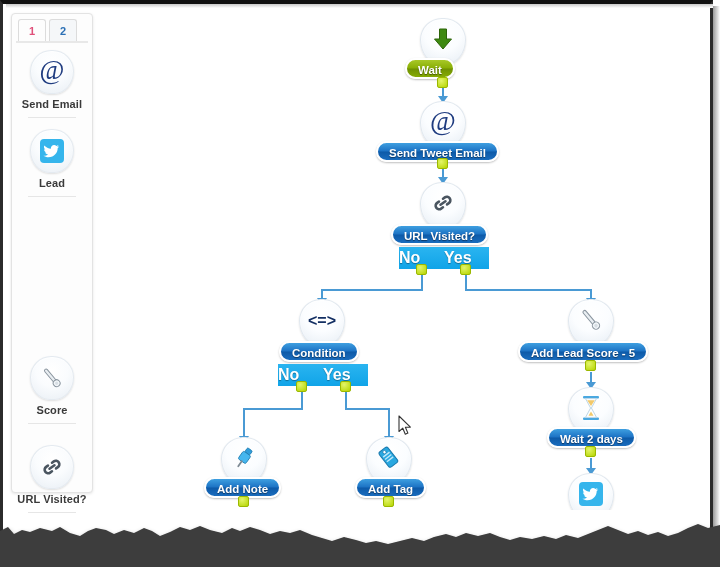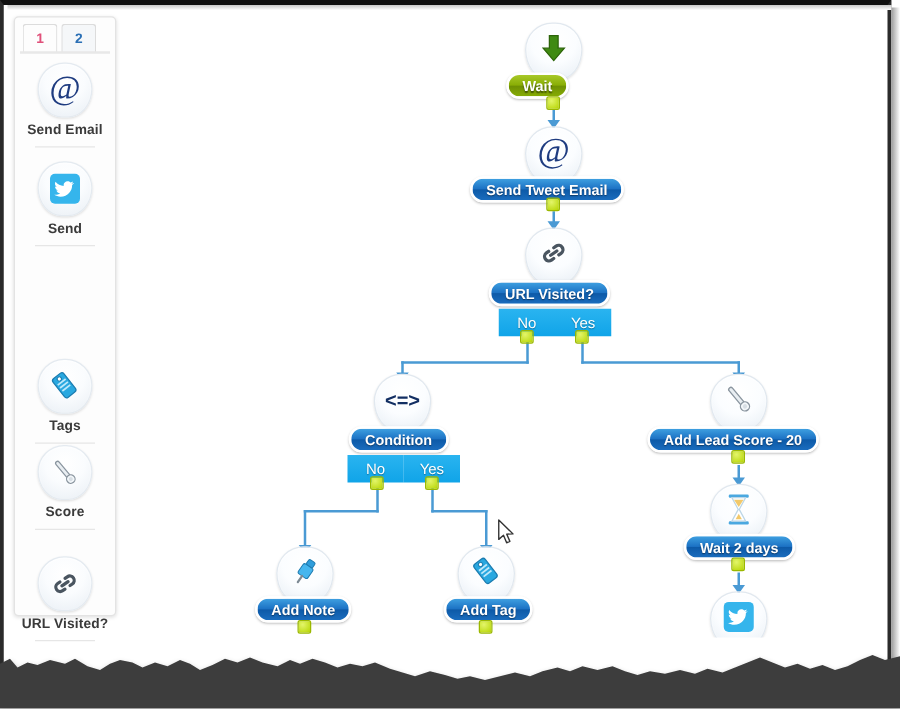--- a/index.html
+++ b/index.html
@@ -111,21 +111,21 @@
   .dot-out{
     position:absolute;width:11px;height:11px;border-radius:2px;
     background:radial-gradient(circle at 35% 30%,#e3f56a,#b5d400);
     border:1px solid #9bb800;box-sizing:border-box;
   }
 
   
   .branch{
     position:absolute;height:22px;line-height:22px;width:45px;
     background:linear-gradient(to bottom,#2ab4f0,#10a4e8);
-    color:#ffffff;font-size:12px;font-weight:normal;text-align:center;
+    color:#ffffff;font-size:16px;font-weight:bold;
     text-shadow:0 1px 1px rgba(0,0,0,.35);
     box-sizing:border-box;
   }
 
   
   .ln{position:absolute;background:#4a9ad4;}
   .lnv{width:2px;}
   .lnh{height:2px;}
   .arrow{
     position:absolute;width:0;height:0;
@@ -166,40 +166,25 @@
       <div class="sep"></div>
     </div>
 
     <div class="tool" style="top:115px">
       <div class="disc">
         <svg width="26" height="26" viewBox="0 0 26 26">
           <rect x="1" y="1" width="24" height="24" rx="4" fill="#35b5ec"></rect>
           <path d="M20 8.4c-.6.3-1.2.4-1.9.5.7-.4 1.2-1 1.4-1.8-.6.4-1.3.6-2.1.8-.6-.6-1.4-1-2.3-1-1.8 0-3.2 1.4-3.2 3.1 0 .3 0 .5.1.7-2.6-.1-5-1.4-6.6-3.3-.3.5-.4 1-.4 1.6 0 1.1.6 2 1.4 2.6-.5 0-1-.2-1.4-.4 0 1.5 1.1 2.8 2.6 3.1-.3.1-.6.1-.9.1-.2 0-.4 0-.6-.1.4 1.3 1.6 2.2 3 2.2-1.1.8-2.5 1.3-4 1.3h-.7c1.5.9 3.2 1.5 5 1.5 6 0 9.3-4.8 9.3-9v-.4c.7-.4 1.2-1 1.6-1.6z" fill="#ffffff"></path>
         </svg>
       </div>
-      <div class="lbl">Send</div>
+      <div class="lbl">Lead</div>
       <div class="sep"></div>
     </div>
 
 
-    <div class="tool" style="top:273px">
-      <div class="disc">
-        <svg width="28" height="28" viewBox="0 0 28 28">
-          <g transform="rotate(-38 14 14)">
-            <rect x="8.5" y="3.5" width="11" height="19" rx="2.2" fill="#29a8e0" stroke="#1c7cb0" stroke-width="1"></rect>
-            <rect x="10" y="9" width="8" height="1.4" fill="#bfe8fa"></rect>
-            <rect x="10" y="12" width="8" height="1.4" fill="#bfe8fa"></rect>
-            <rect x="10" y="15" width="8" height="1.4" fill="#bfe8fa"></rect>
-            <circle cx="14" cy="6.6" r="1.7" fill="#ffffff" stroke="#1c7cb0" stroke-width=".8"></circle>
-          </g>
-        </svg>
-      </div>
-      <div class="lbl">Tags</div>
-      <div class="sep"></div>
-    </div>
 
     <div class="tool" style="top:342px">
       <div class="disc">
         <svg width="28" height="28" viewBox="0 0 28 28">
           <g transform="rotate(-40 14 14)">
             <rect x="12.6" y="3" width="3.2" height="16" rx="1.6" fill="#e9eef2" stroke="#8a959f" stroke-width="1"></rect>
             <circle cx="14.2" cy="21" r="3.4" fill="#f2f6f9" stroke="#8a959f" stroke-width="1"></circle>
             <circle cx="14.2" cy="21" r="1.6" fill="#d7dee4"></circle>
           </g>
         </svg>
@@ -325,21 +310,21 @@
         <span class="glyph">
           <svg width="30" height="30" viewBox="0 0 28 28">
             <g transform="rotate(-40 14 14)">
               <rect x="12.6" y="3" width="3.2" height="16" rx="1.6" fill="#e9eef2" stroke="#8a959f" stroke-width="1"></rect>
               <circle cx="14.2" cy="21" r="3.4" fill="#f2f6f9" stroke="#8a959f" stroke-width="1"></circle>
               <circle cx="14.2" cy="21" r="1.6" fill="#d7dee4"></circle>
             </g>
           </svg>
         </span>
       </div>
-      <div class="pill" style="left:420px;top:331px">Add Lead Score - 20</div>
+      <div class="pill" style="left:420px;top:331px">Add Lead Score - 5</div>
       <div class="dot-out" style="left:487px;top:350px"></div>
     </div>
 
     <div class="node">
       <div class="dot-in" style="left:487px;top:379px"></div>
       <div class="bulb" style="left:470px;top:377px">
         <span class="glyph">
           <svg width="28" height="30" viewBox="0 0 28 30">
             <rect x="6" y="3" width="16" height="2.6" rx="1" fill="#4aa8e0"></rect>
             <rect x="6" y="24.4" width="16" height="2.6" rx="1" fill="#4aa8e0"></rect>

